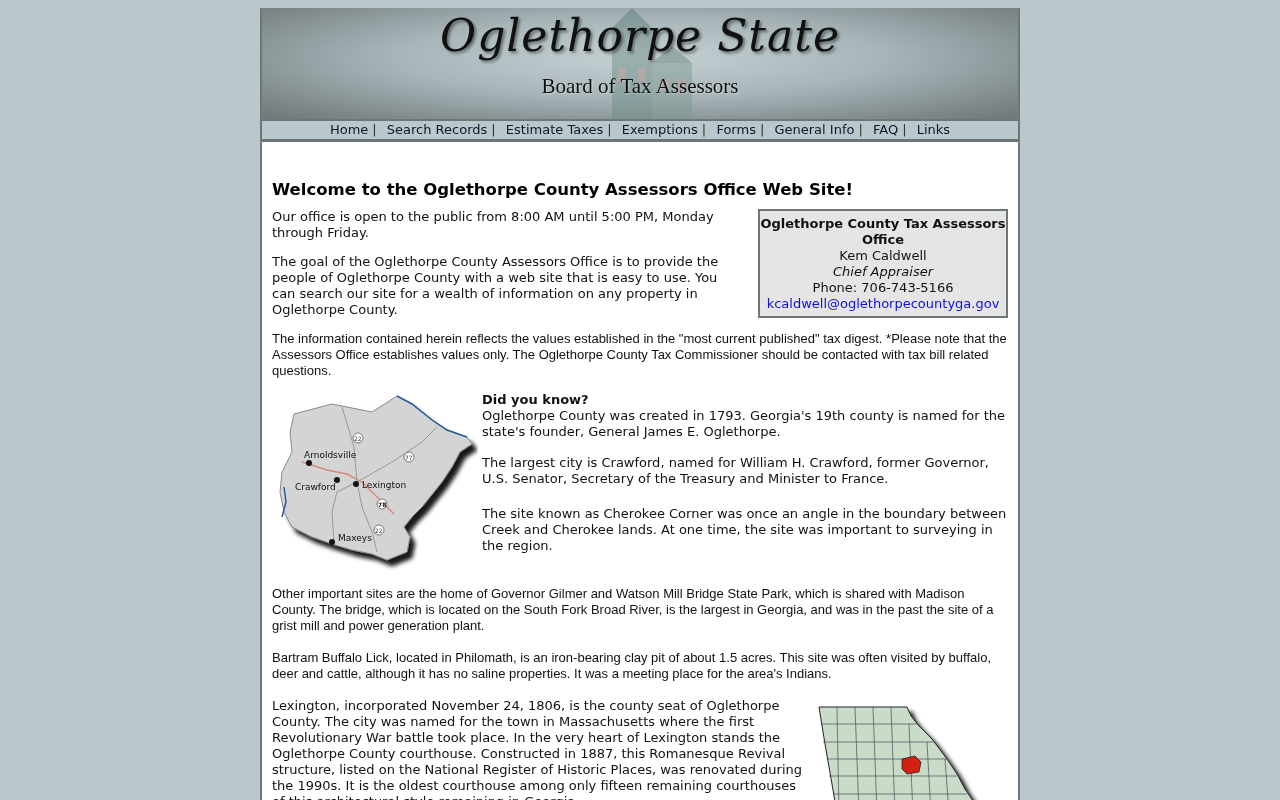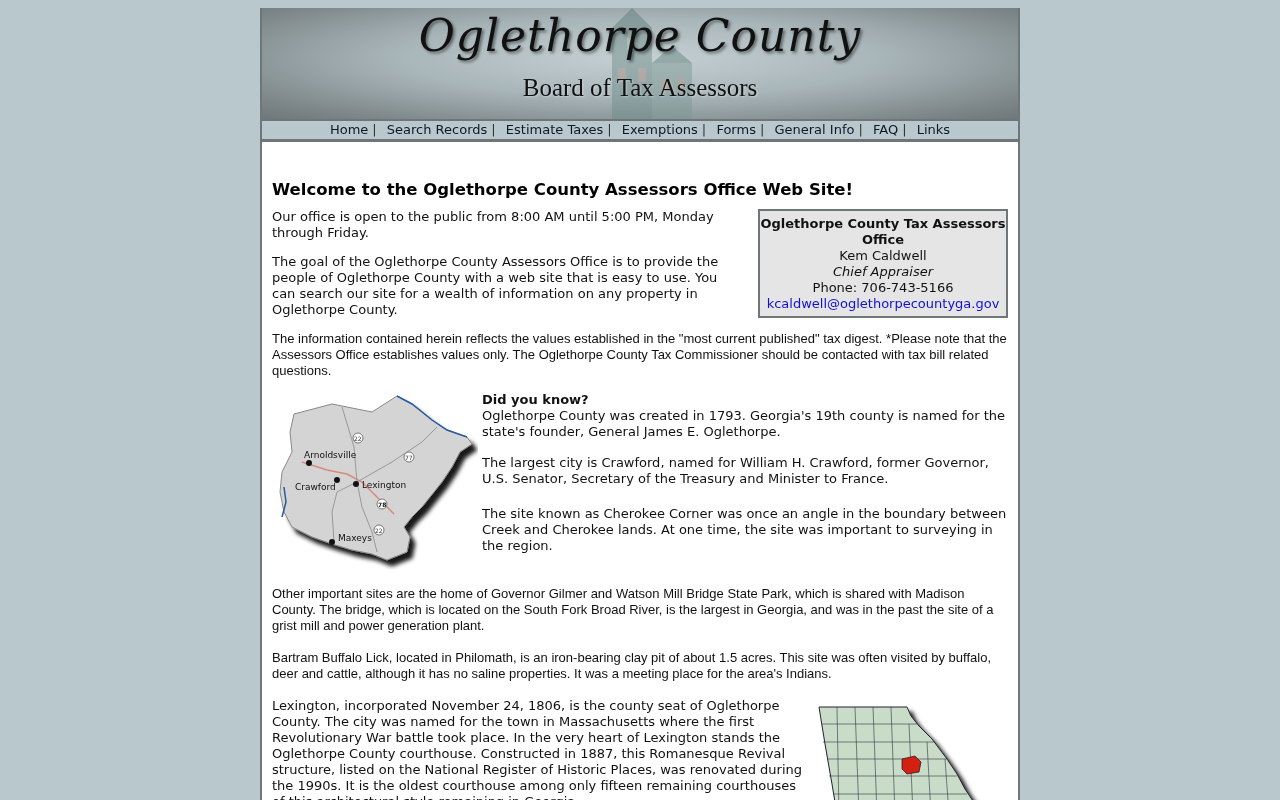--- a/index.html
+++ b/index.html
@@ -26,21 +26,21 @@
     opacity:0.45;
   }
   .banner .title-script {
     position:absolute; left:0; right:0; top:2px; text-align:center;
     font-family:"DejaVu Serif", serif; font-style:italic;
     font-size:44px; color:#111; letter-spacing:1px;
     text-shadow:2px 2px 3px rgba(0,0,0,0.45);
   }
   .banner .title-sub {
     position:absolute; left:0; right:0; top:66px; text-align:center;
-    font-family:"Liberation Serif", serif; font-size:25px; color:#111;
+    font-family:"Liberation Serif", serif; font-size:21px; color:#111;
     text-shadow:1px 1px 2px rgba(255,255,255,0.4);
   }
   .navbar {
     height:18px; background:#b8c8cc;
     border-top:2px solid #6e7678; border-bottom:3px solid #6e7678;
     text-align:center; line-height:18px; font-size:13px;
     white-space:nowrap;
   }
   .navbar a { color:#0f172a; text-decoration:none; }
   .navbar .sep { color:#333; margin:0 6px 0 4px; }
@@ -74,21 +74,21 @@
       <rect x="30" y="20" width="40" height="91" fill="#6b8a86"></rect>
       <polygon points="30,20 50,0 70,20" fill="#5a7a76"></polygon>
       <rect x="45" y="30" width="10" height="12" fill="#9aaeaa"></rect>
       <rect x="70" y="55" width="40" height="56" fill="#7a9894"></rect>
       <polygon points="70,55 90,38 110,55" fill="#5f7f7b"></polygon>
       <rect x="36" y="60" width="8" height="14" fill="#a58a80"></rect>
       <rect x="56" y="60" width="8" height="14" fill="#a58a80"></rect>
       <rect x="80" y="70" width="8" height="14" fill="#a58a80"></rect>
       <rect x="95" y="70" width="8" height="14" fill="#a58a80"></rect>
     </svg>
-    <div class="title-script">Oglethorpe County</div>
+    <div class="title-script">Oglethorpe State</div>
     <div class="title-sub">Board of Tax Assessors</div>
   </div>
 
   <div class="navbar">
     <a href="#">Home</a><span class="sep">|</span>
     <a href="#">Search Records</a><span class="sep">|</span>
     <a href="#">Estimate Taxes</a><span class="sep">|</span>
     <a href="#">Exemptions</a><span class="sep">|</span>
     <a href="#">Forms</a><span class="sep">|</span>
     <a href="#">General Info</a><span class="sep">|</span>

